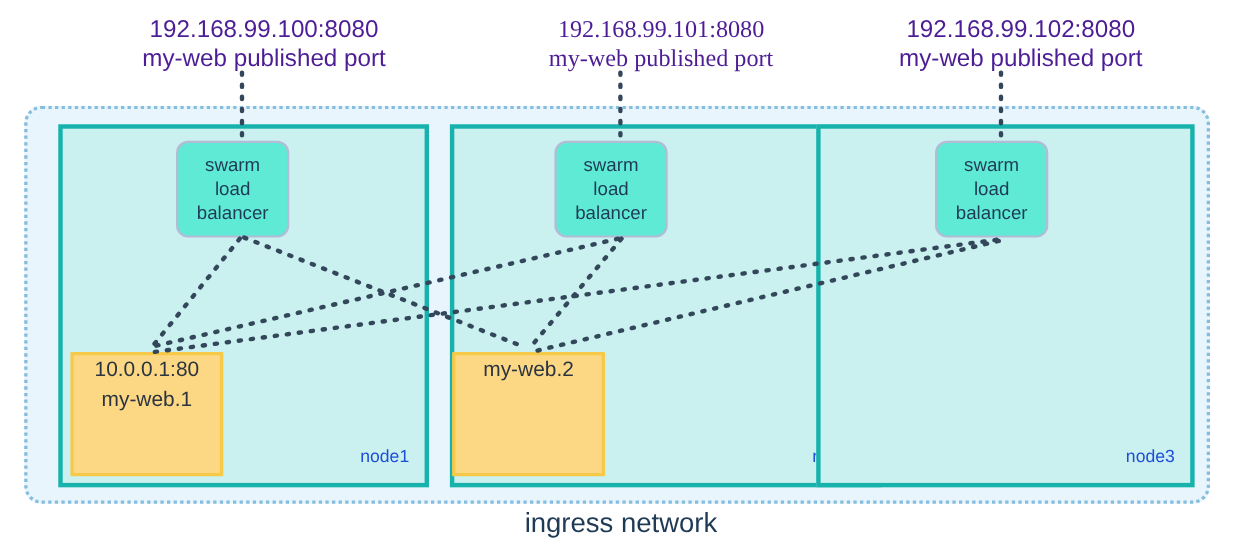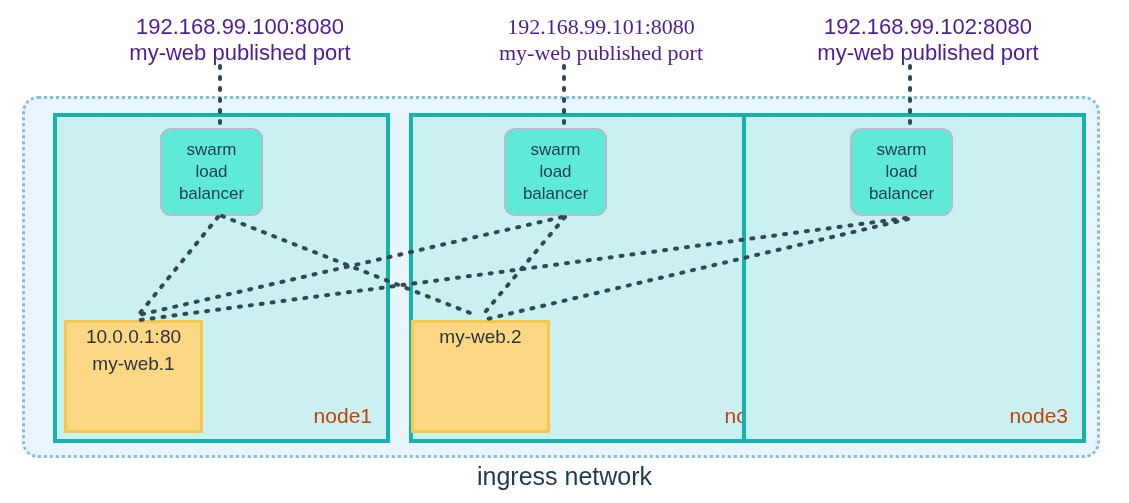--- a/index.html
+++ b/index.html
@@ -57,22 +57,22 @@
     box-sizing: border-box;
     background: #caf0ef;
     border: 4px solid #17b2ac;
     top: 113px;
     height: 330px;
   }
   .node-caption {
     position: absolute;
     right: 14px;
     bottom: 10px;
-    color: #c2410c;
-    font-size: 21px;
+    color: #1d4ed8;
+    font-size: 16px;
     line-height: 26px;
   }
   .node-caption .nm, .node-caption .ip { display: block; }
 
   
   .lb-box {
     position: absolute;
     box-sizing: border-box;
     width: 103px;
     height: 88px;

